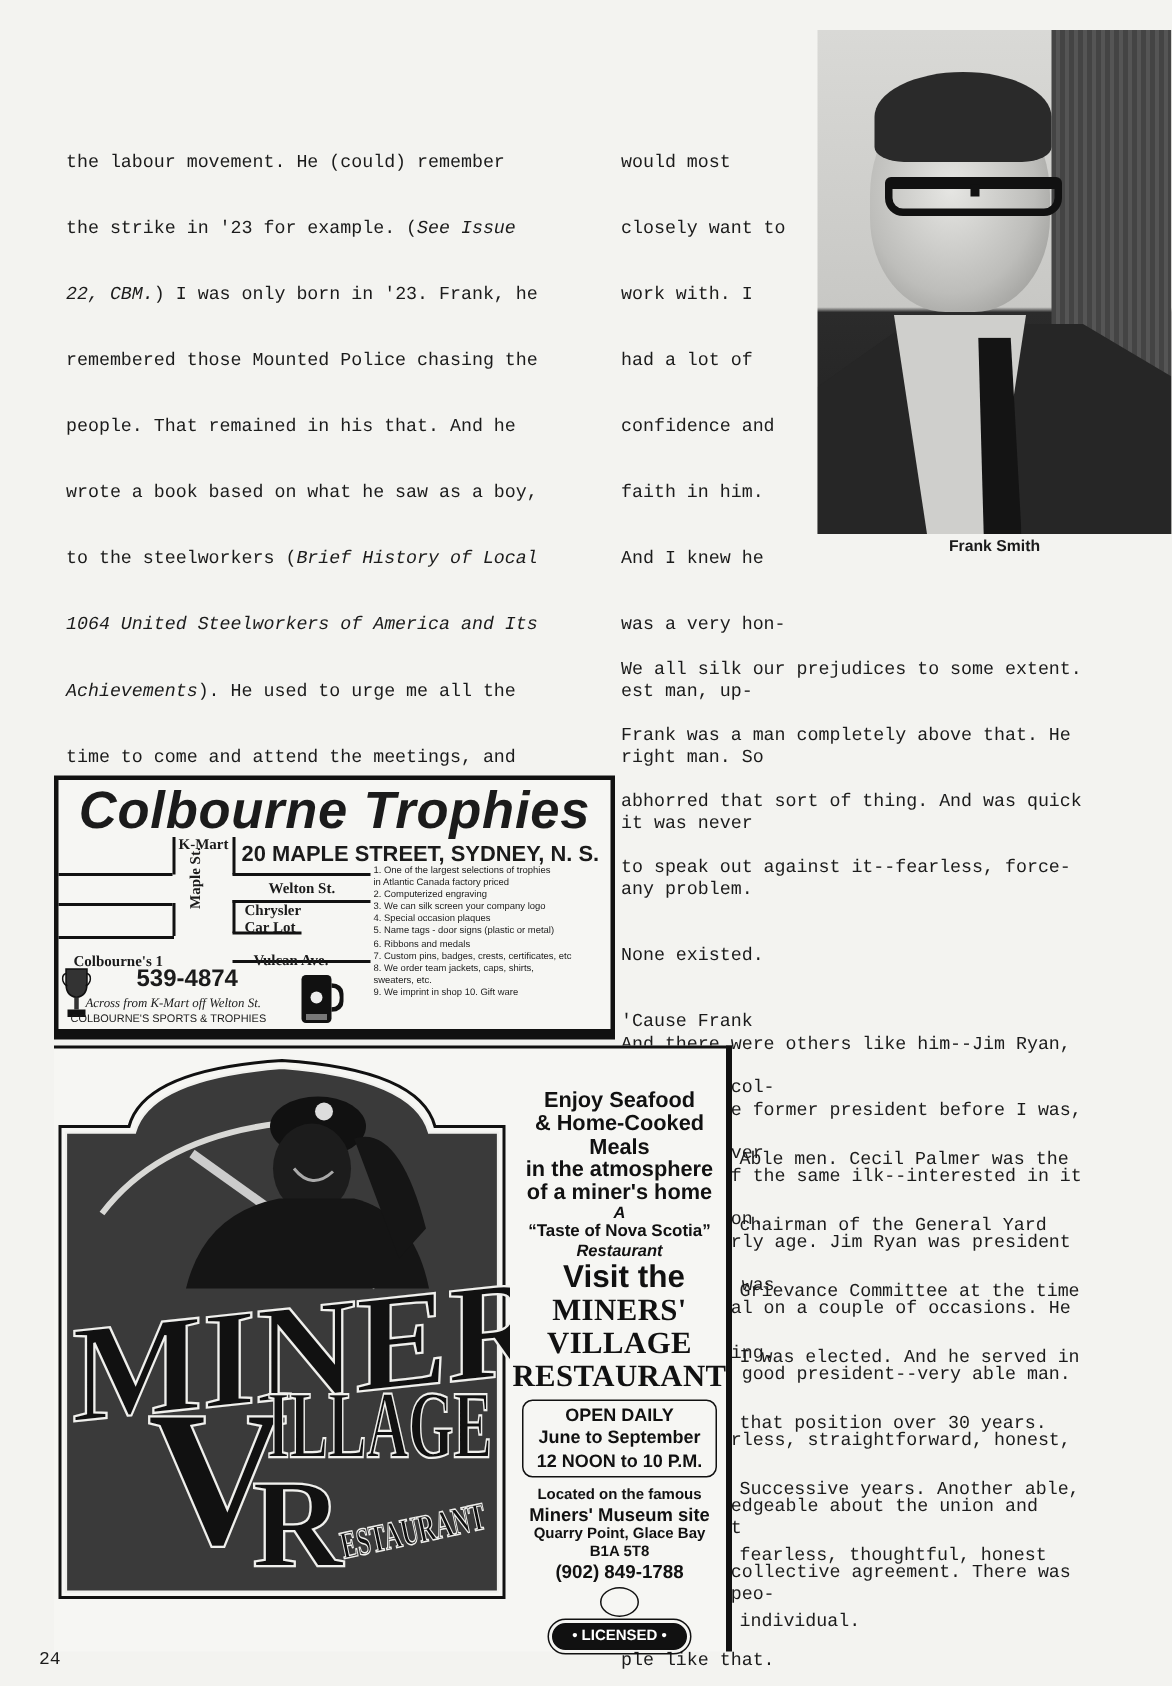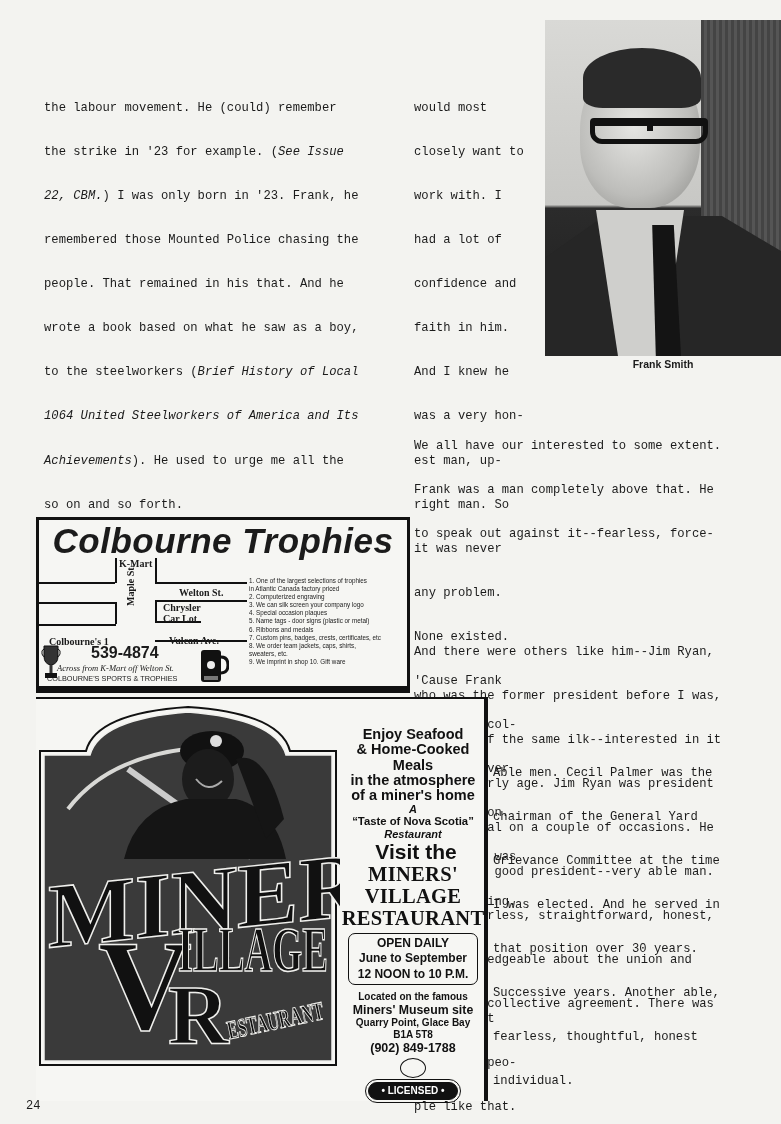--- a/index.html
+++ b/index.html
@@ -153,20 +153,21 @@
   <div class="para">
     <span class="line">the labour movement. He (could) remember</span>
     <span class="line">the strike in '23 for example. (<em>See Issue</em></span>
     <span class="line"><em>22, CBM.</em>) I was only born in '23. Frank, he</span>
     <span class="line">remembered those Mounted Police chasing the</span>
     <span class="line">people. That remained in his that. And he</span>
     <span class="line">wrote a book based on what he saw as a boy,</span>
     <span class="line">to the steelworkers (<em>Brief History of Local</em></span>
     <span class="line"><em>1064 United Steelworkers of America and Its</em></span>
     <span class="line"><em>Achievements</em>). He used to urge me all the</span>
+    <span class="line">time to come and attend the meetings, and</span>
     <span class="line">so on and so forth.</span>
   </div>
   <div class="para">
     <span class="line">And finally in 1956 he came, along with</span>
     <span class="line">others--"Winston, why don't you let your</span>
     <span class="line">name stand for nomination, and run for the</span>
     <span class="line">Grievance Committee, steward"--of the Gen-</span>
     <span class="line">eral Yard Department. So I did, along with</span>
     <span class="line">another good friend of mine named Johnny</span>
     <span class="line">MacDonald, who's since passed on as well.</span>
@@ -222,22 +223,23 @@
   <div class="shirt"></div>
   <div class="tie"></div>
   <div class="head"></div>
   <div class="hair"></div>
   <div class="glasses"></div>
 </div>
 <div class="photo-caption">Frank Smith</div>
 
 <div class="col" style="left:414px; top:380px;">
   <div class="para">
-    <span class="line">We all have our interested to some extent.</span>
+    <span class="line">We all silk our prejudices to some extent.</span>
     <span class="line">Frank was a man completely above that. He</span>
+    <span class="line">abhorred that sort of thing. And was quick</span>
     <span class="line">to speak out against it--fearless, force-</span>
   </div>
   <div class="para">
     <span class="line">And there were others like him--Jim Ryan,</span>
     <span class="line">who was the former president before I was,</span>
     <span class="line">was also of the same ilk--interested in it</span>
     <span class="line">from an early age. Jim Ryan was president</span>
     <span class="line">of the local on a couple of occasions. He</span>
     <span class="line">was a very good president--very able man.</span>
     <span class="line">Again, fearless, straightforward, honest,</span>
@@ -247,20 +249,21 @@
     
     
     
     
     
   </div>
 </div>
 
 <div class="ad1">
   <div class="title">Colbourne Trophies</div>
+  <div class="address">20 MAPLE STREET, SYDNEY, N. S.</div>
 
   <div>
     <div class="map-line" style="left:0;top:62px;width:76px;height:1.5px;"></div>
     <div class="map-line" style="left:76px;top:38px;width:1.5px;height:25px;"></div>
     <div class="map-line" style="left:116px;top:38px;width:1.5px;height:25px;"></div>
     <div class="map-line" style="left:116px;top:62px;width:92px;height:1.5px;"></div>
     <div class="map-line" style="left:0;top:82px;width:76px;height:1.5px;"></div>
     <div class="map-line" style="left:76px;top:82px;width:1.5px;height:22px;"></div>
     <div class="map-line" style="left:0;top:104px;width:77px;height:1.5px;"></div>
     <div class="map-line" style="left:116px;top:80px;width:92px;height:1.5px;"></div>

